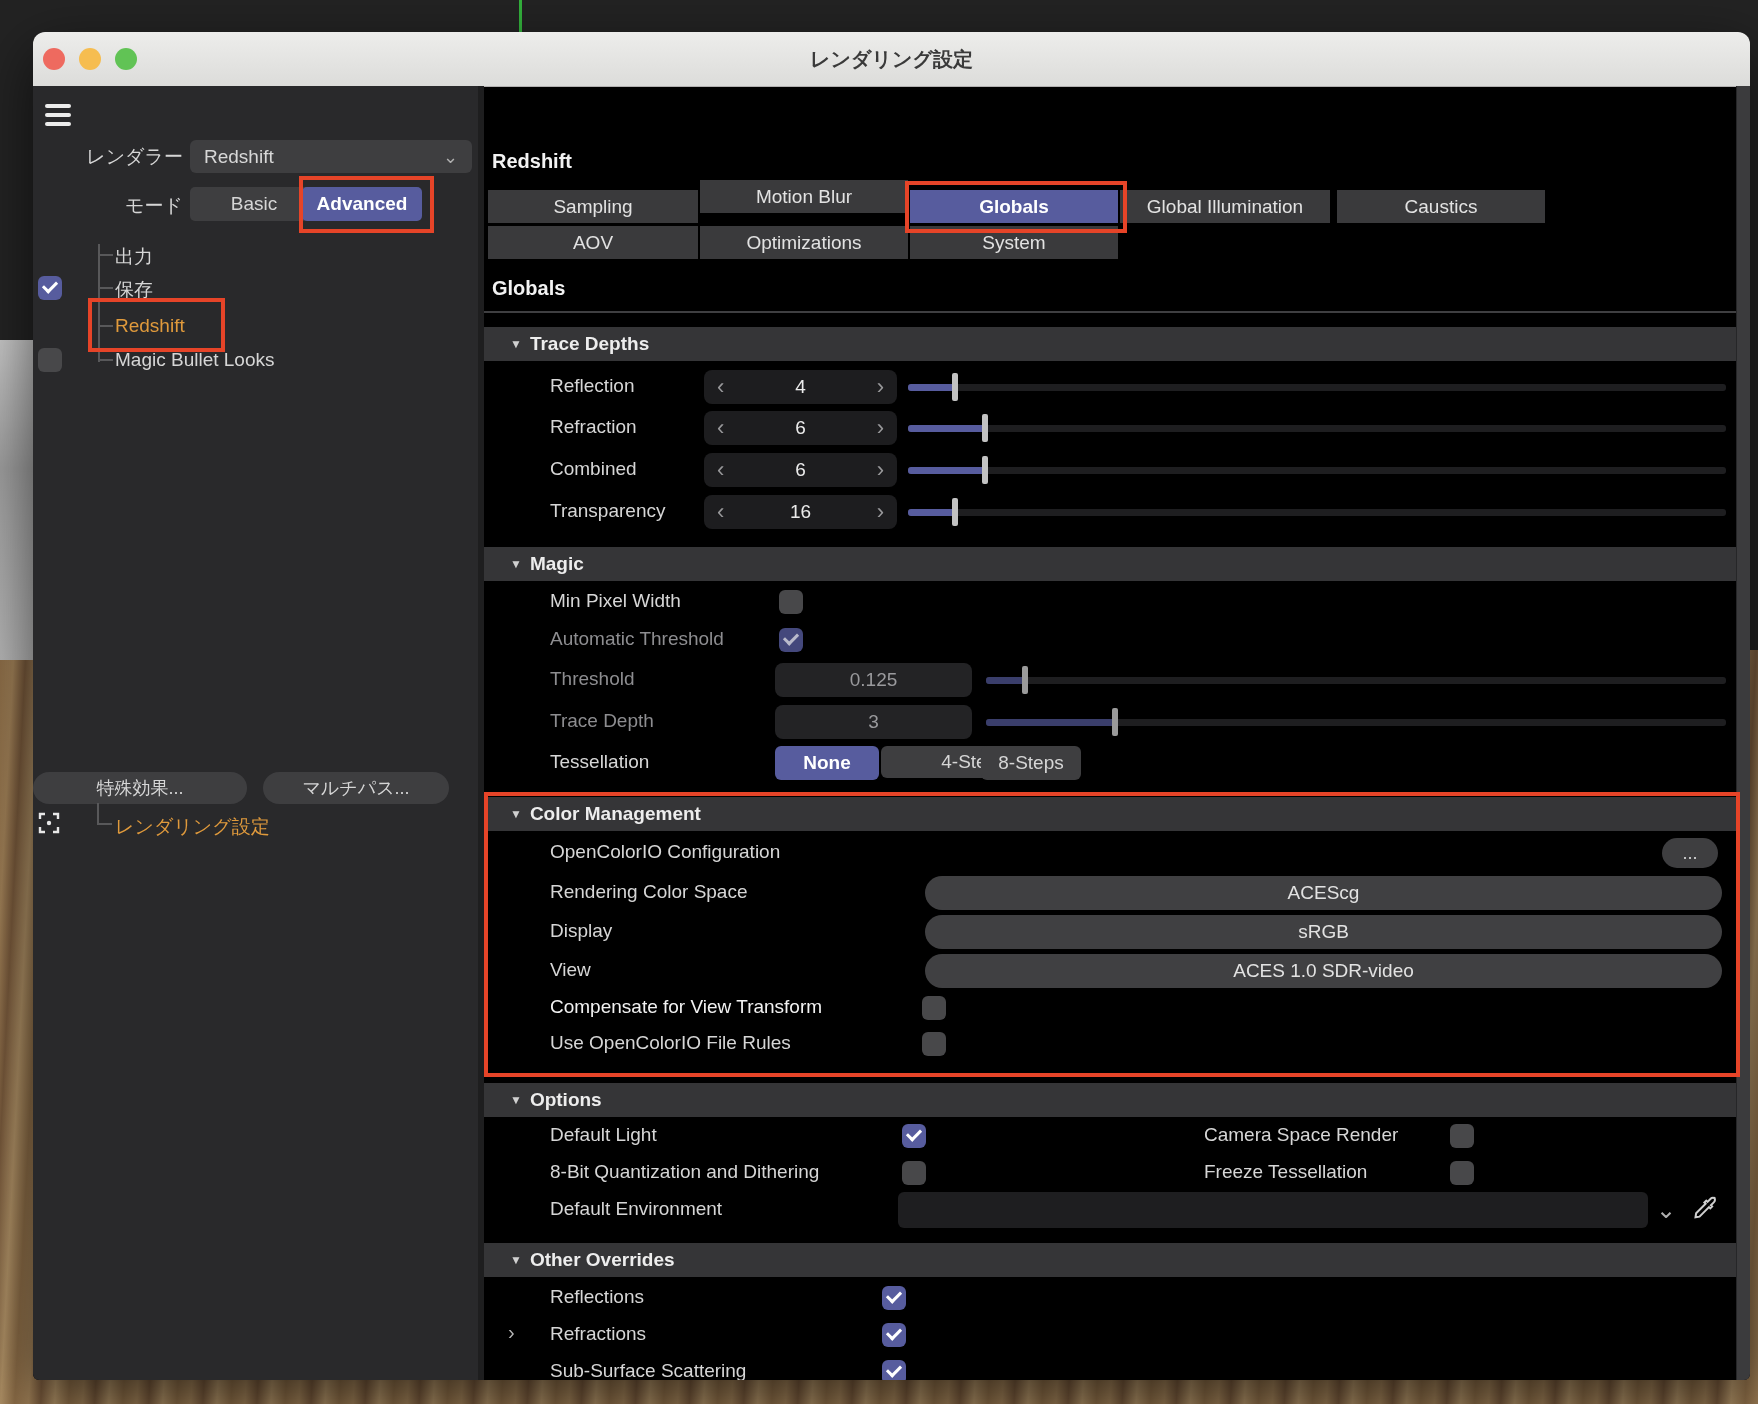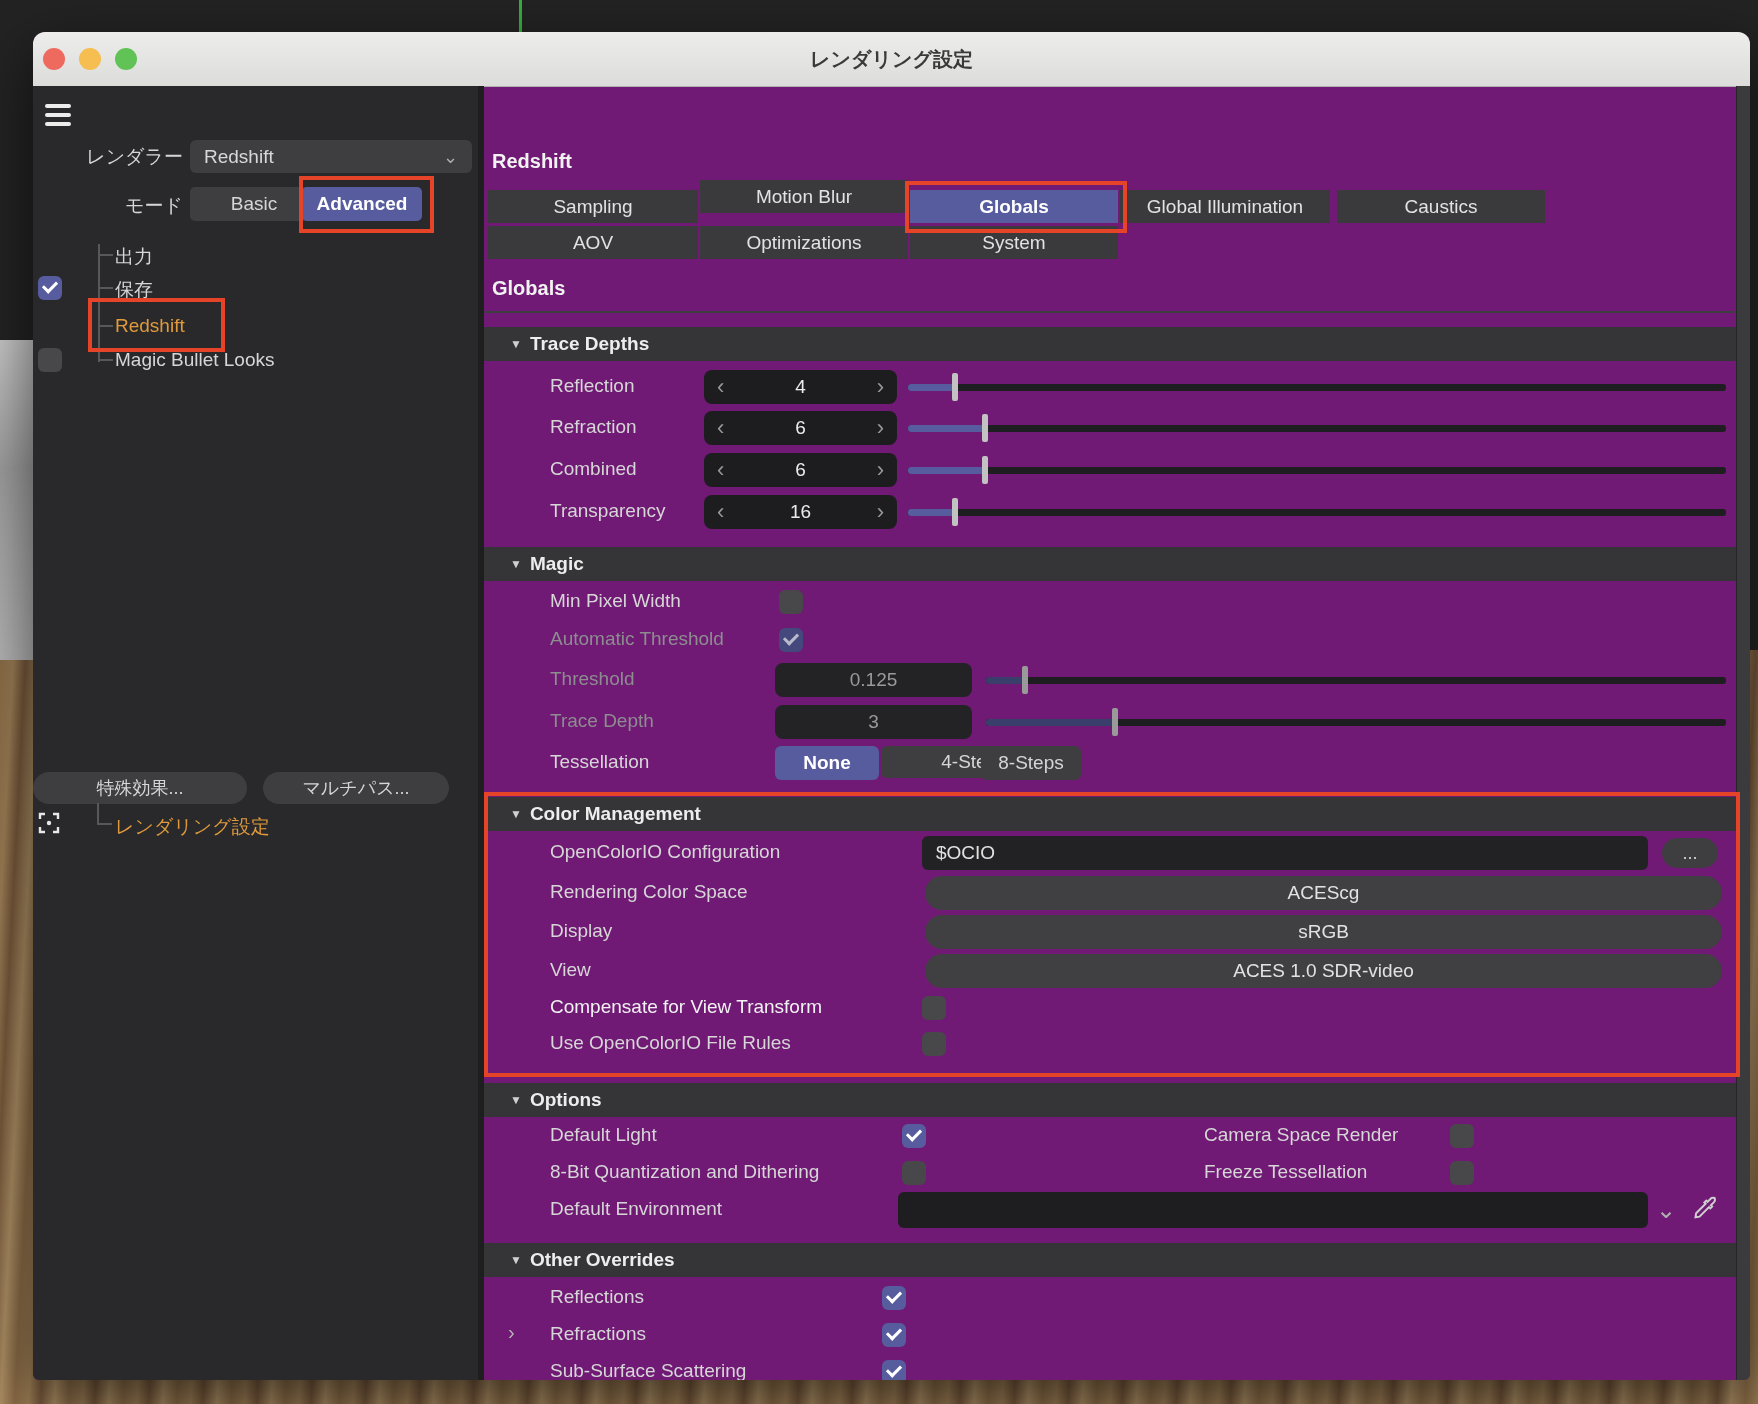--- a/index.html
+++ b/index.html
@@ -1,21 +1,21 @@
 <!DOCTYPE html>
 <html><head>
 <meta charset="utf-8">
 <style>
   html,body{margin:0;padding:0;background:#111;}
   .screen{position:relative;width:1758px;height:1404px;background:#232323;overflow:hidden;
           font-family:"Liberation Sans","DejaVu Sans",sans-serif;}
   .abs{position:absolute;}
   .wood{background:repeating-linear-gradient(93deg,#8a6b46 0px,#9c7d55 14px,#75573a 26px,#ab8d63 40px,#8a6b46 54px);}
   .graypaper{background:linear-gradient(180deg,#c7c7c7,#9e9e9e 40%,#b5b5b5);}
-  .win{left:33px;top:32px;width:1717px;height:1348px;background:#701a75;
+  .win{left:33px;top:32px;width:1717px;height:1348px;background:#000000;
        border-radius:12px 12px 6px 6px;overflow:hidden;box-shadow:0 20px 60px rgba(0,0,0,.6);}
   .titlebar{left:0;top:0;width:1717px;height:54px;background:linear-gradient(#ededeb,#dcdcda);border-bottom:1px solid #b2b0b0;}
   .light{width:22px;height:22px;border-radius:50%;top:16px;}
   .wtitle{left:0;top:14px;width:1717px;text-align:center;font-size:20px;font-weight:bold;color:#3a3a3a;}
   .leftpanel{left:0;top:54px;width:445px;height:1294px;background:#29292b;}
   .vdiv{left:445px;top:54px;width:6px;height:1294px;background:#1e1e1f;}
   .scrollstrip{left:1703px;top:54px;width:14px;height:1294px;background:#3b3b3d;border-left:1px solid #262628;}
   .hamb span{display:block;width:26px;height:4px;background:#ececec;border-radius:2px;margin-bottom:5px;}
   .lbl{position:absolute;font-size:19px;color:#d6d6d6;white-space:nowrap;}
   .lbl.dim{color:#8d8d90;}
@@ -221,21 +221,20 @@
     <div class="abs btn" style="left:848px;top:714px;width:98px;height:32px;border-radius:6px;padding-left:44px;">4-Steps</div>
     <div class="abs btn" style="left:948px;top:714px;width:100px;height:34px;border-radius:6px;">8-Steps</div>
 
     <div class="redbox" style="left:451px;top:760px;width:1248px;height:277px;"></div>
     <div class="abs band" style="top:765px;">
       <span class="tri">▼</span>
       <span class="bt">Color Management</span>
     </div>
 
     <div class="lbl" style="left:517px;top:809px;">OpenColorIO Configuration</div>
-    <div class="field" style="left:889px;top:804px;width:726px;height:34px;">$OCIO</div>
     <div class="abs pill" style="left:1629px;top:806px;width:56px;height:30px;">...</div>
 
     <div class="lbl" style="left:517px;top:849px;">Rendering Color Space</div>
     <div class="pillwide" style="left:892px;top:844px;width:797px;">ACEScg</div>
 
     <div class="lbl" style="left:517px;top:888px;">Display</div>
     <div class="pillwide" style="left:892px;top:883px;width:797px;">sRGB</div>
 
     <div class="lbl" style="left:517px;top:927px;">View</div>
     <div class="pillwide" style="left:892px;top:922px;width:797px;">ACES 1.0 SDR-video</div>

